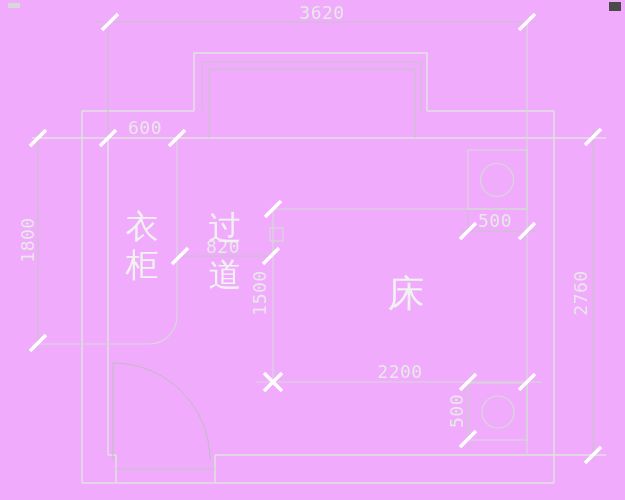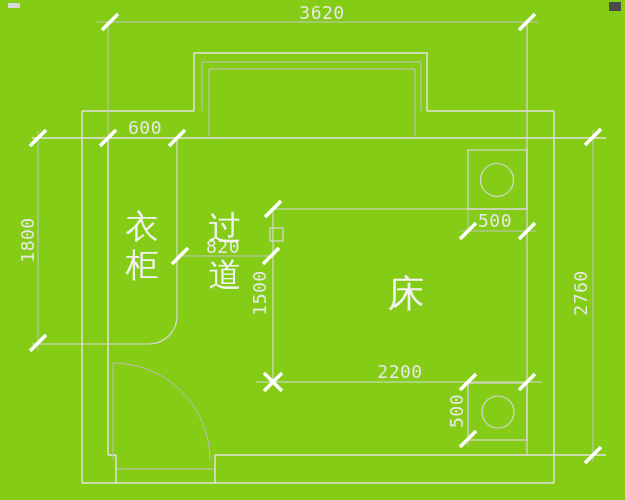--- a/index.html
+++ b/index.html
@@ -1,16 +1,16 @@
 <!DOCTYPE html>
 <html><head>
 <meta charset="utf-8">
 <style>
   html,body{margin:0;padding:0;background:#000;}
-  .stage{position:relative;width:625px;height:500px;background:#84cc16;overflow:hidden;text-align:right;}
+  .stage{position:relative;width:625px;height:500px;background:#f0abfc;overflow:hidden;text-align:right;}
   svg{position:absolute;left:0;top:0;}
   .wall{stroke:#e2e2e2;stroke-width:1.5;fill:none;}
   .furn{stroke:#d8d8d8;stroke-width:1.2;fill:none;}
   .thin{stroke:#c4c4c4;stroke-width:1;fill:none;}
   .door{stroke:#bdbdbd;stroke-width:1;fill:none;}
   .tick{stroke:#ffffff;stroke-width:3.5;fill:none;}
   .dimtxt{font-family:"DejaVu Sans Mono",monospace;font-size:18px;fill:#e8e8e8;letter-spacing:0.5px;}
   .cjk{font-family:"DejaVu Sans",sans-serif;font-size:33px;fill:#f2f2f2;}
   .cjk-big{font-family:"DejaVu Sans",sans-serif;font-size:37px;fill:#f2f2f2;}
 </style>

